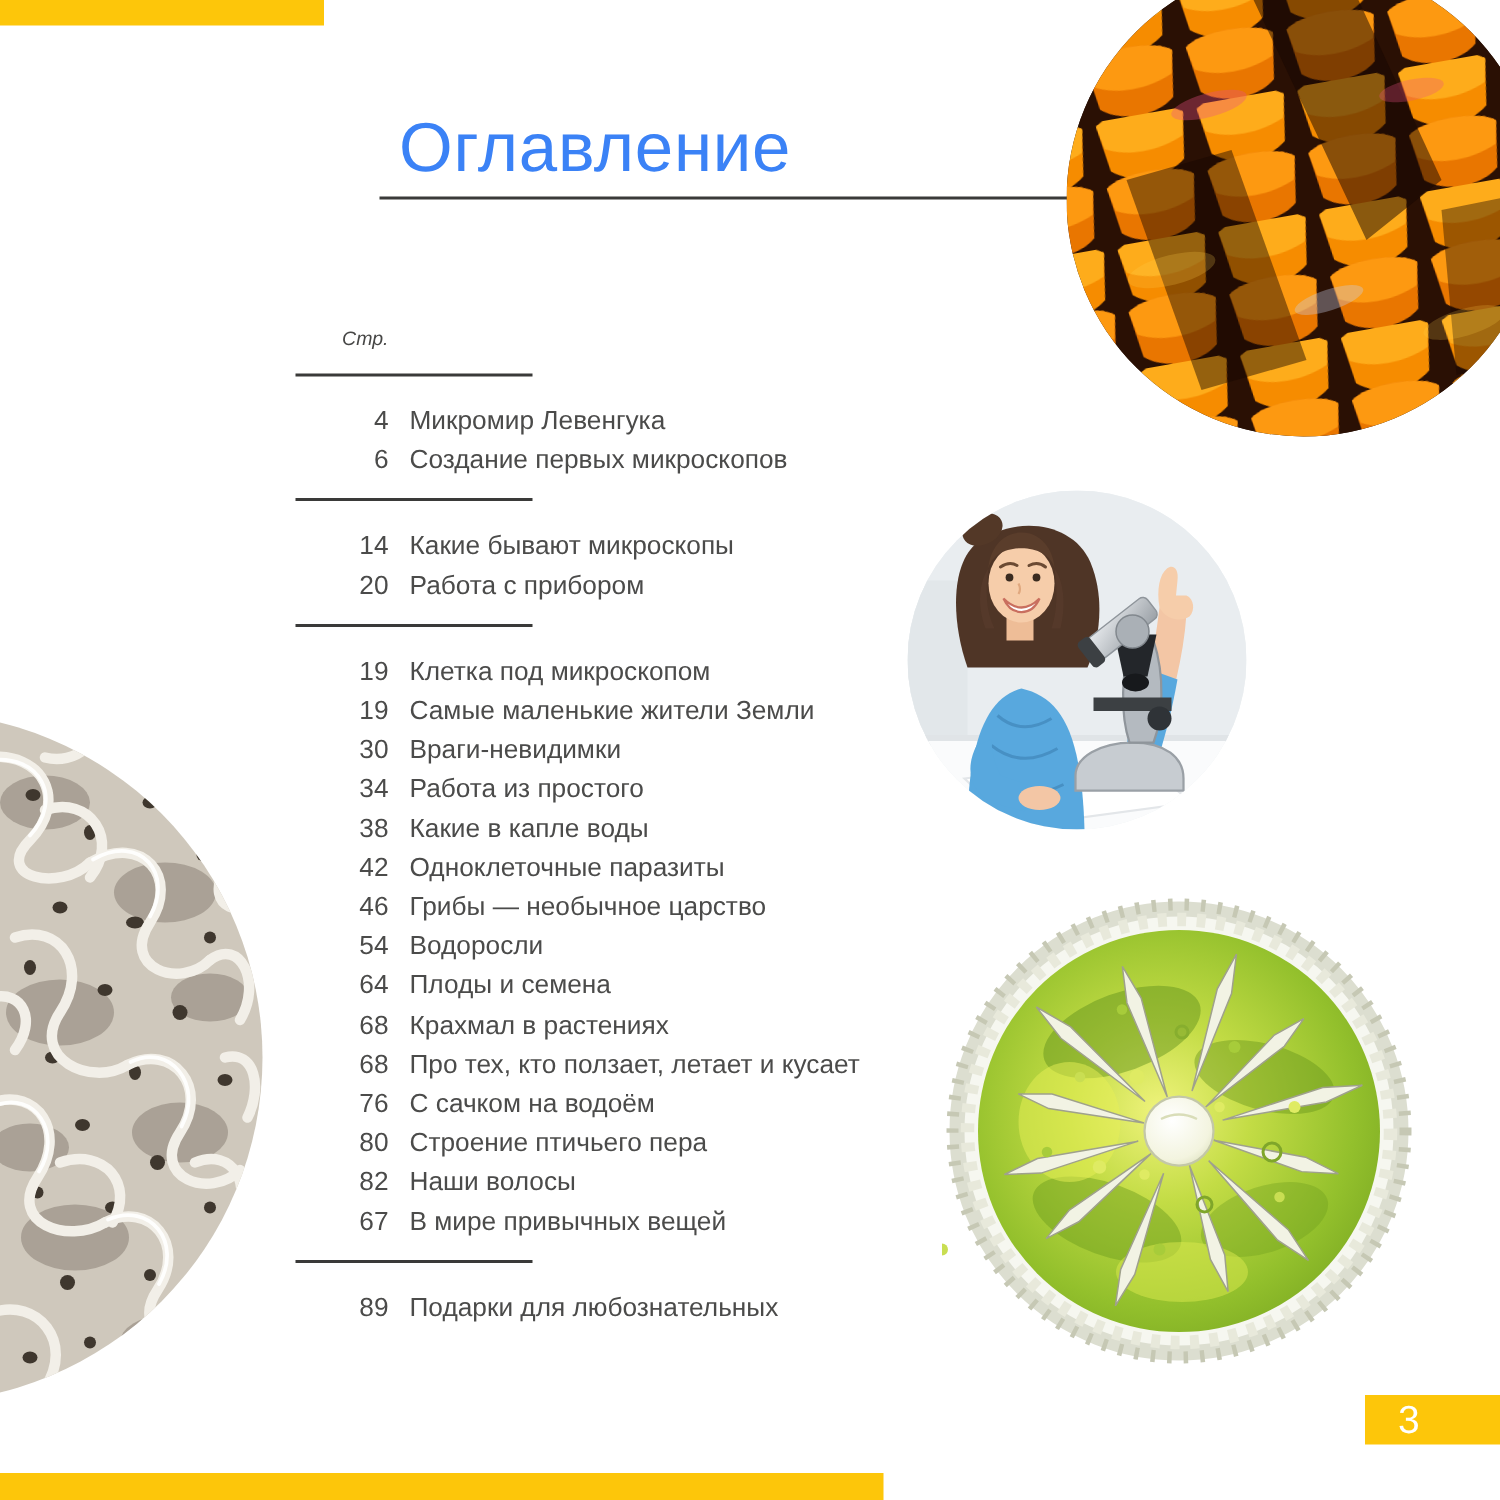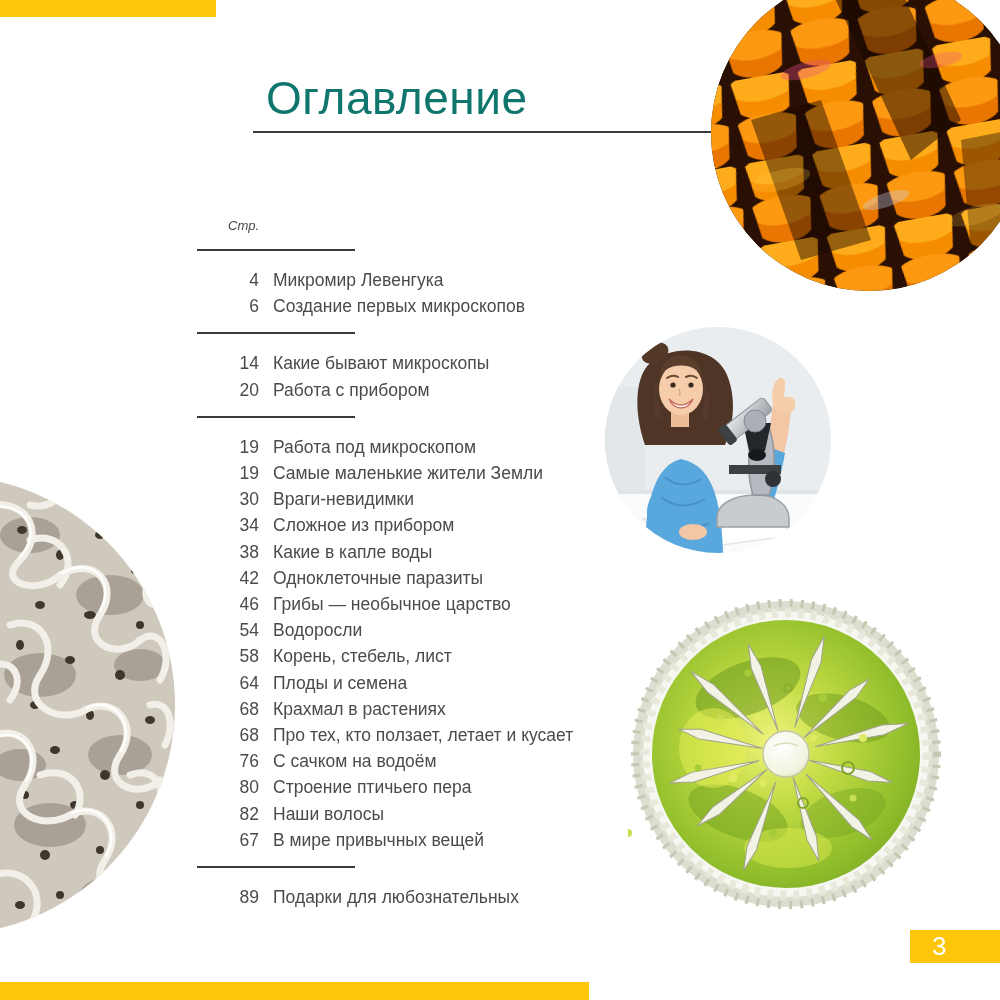--- a/index.html
+++ b/index.html
@@ -11,21 +11,21 @@
   
   .bar-top{left:0;top:0;width:216px;height:17px;background:#fdc60a;}
   .bar-bottom{left:0;top:982px;width:589px;height:18px;background:#fdc60a;}
   .pagenum-box{
     left:910px;top:930px;width:90px;height:33px;background:#fdc60a;
     color:#ffffff;font-size:26px;font-weight:300;line-height:33px;
     padding-left:22px;box-sizing:border-box;
   }
   
   .page-title{
-    left:266px;top:73px;font-size:46px;font-weight:300;color:#0f766e;
+    left:266px;top:73px;font-size:46px;font-weight:300;color:#3b82f6;
     letter-spacing:0.5px;line-height:1.1;
   }
   .title-rule{left:253px;top:131px;width:464px;height:2px;background:#3a3a39;}
   
   .toc{left:197px;top:217px;width:430px;color:#4b4b4a;}
   .str-label{
     display:block;width:62px;text-align:right;font-style:italic;
     font-size:13px;line-height:18px;color:#474746;margin:0 0 14px 0;
   }
   .toc-divider{width:158px;border-top:2px solid #3a3a39;margin:13px 0 16px 0;}
@@ -69,53 +69,49 @@
         </div>
         <div class="toc-row">
           <span class="toc-num">20</span>
           <span class="toc-title">Работа с прибором</span>
         </div>
       </div>
       <div class="toc-group">
         <div class="toc-divider"></div>
         <div class="toc-row">
           <span class="toc-num">19</span>
-          <span class="toc-title">Работа под микроскопом</span>
+          <span class="toc-title">Клетка под микроскопом</span>
         </div>
         <div class="toc-row">
           <span class="toc-num">19</span>
           <span class="toc-title">Самые маленькие жители Земли</span>
         </div>
         <div class="toc-row">
           <span class="toc-num">30</span>
           <span class="toc-title">Враги-невидимки</span>
         </div>
         <div class="toc-row">
           <span class="toc-num">34</span>
-          <span class="toc-title">Сложное из прибором</span>
+          <span class="toc-title">Работа из простого</span>
         </div>
         <div class="toc-row">
           <span class="toc-num">38</span>
           <span class="toc-title">Какие в капле воды</span>
         </div>
         <div class="toc-row">
           <span class="toc-num">42</span>
           <span class="toc-title">Одноклеточные паразиты</span>
         </div>
         <div class="toc-row">
           <span class="toc-num">46</span>
           <span class="toc-title">Грибы — необычное царство</span>
         </div>
         <div class="toc-row">
           <span class="toc-num">54</span>
           <span class="toc-title">Водоросли</span>
-        </div>
-        <div class="toc-row">
-          <span class="toc-num">58</span>
-          <span class="toc-title">Корень, стебель, лист</span>
         </div>
         <div class="toc-row">
           <span class="toc-num">64</span>
           <span class="toc-title">Плоды и семена</span>
         </div>
         <div class="toc-row">
           <span class="toc-num">68</span>
           <span class="toc-title">Крахмал в растениях</span>
         </div>
         <div class="toc-row">

